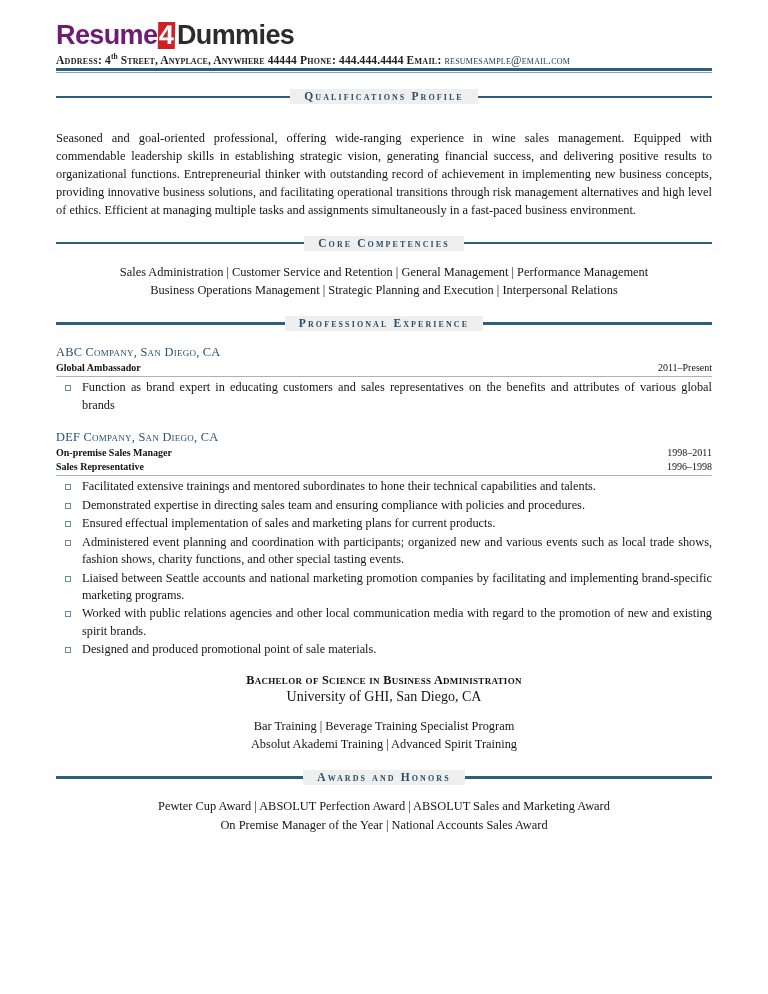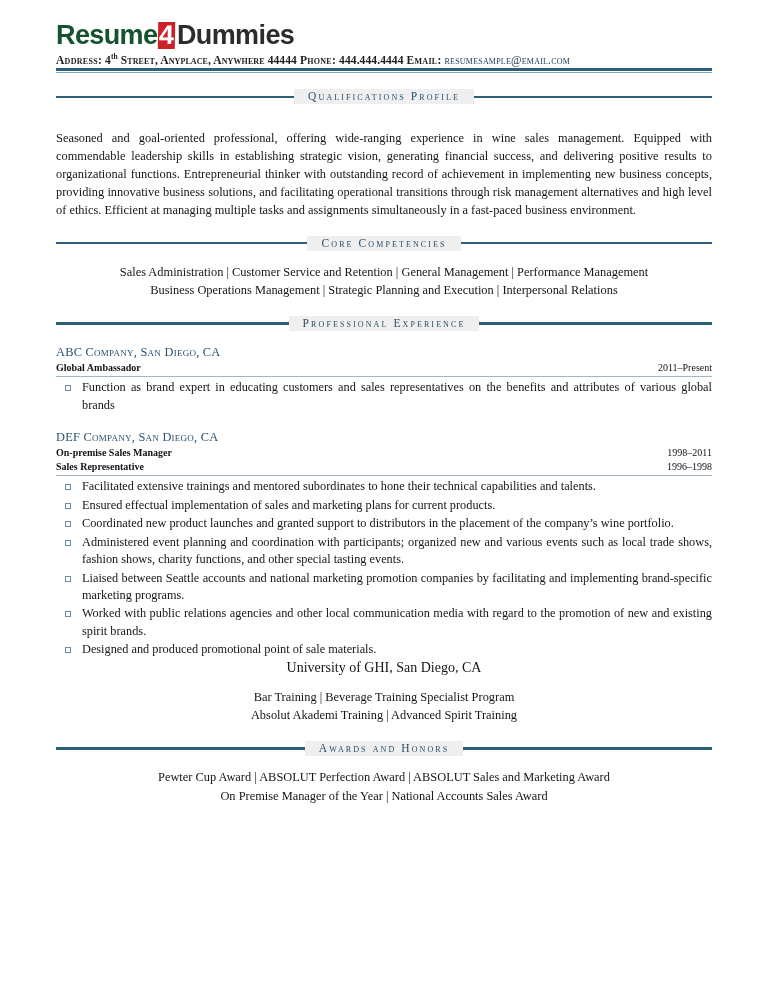--- a/index.html
+++ b/index.html
@@ -26,21 +26,21 @@
   .logo-row { padding-left: 0; }
   .logo {
     font-family: "Liberation Sans", "DejaVu Sans", sans-serif;
     font-weight: bold;
     font-size: 27px;
     letter-spacing: -0.6px;
     line-height: 1.0;
     white-space: nowrap;
     display: inline-block;
   }
-  .logo .lg-resume { color: #14532d; }
+  .logo .lg-resume { color: #701a75; }
   .logo .lg-four {
     color: #ffffff;
     background: #cf2027;
     display: inline-block;
     padding: 0 2px 0 1px;
     margin: 0 1px;
     transform: skewX(-1deg);
   }
   .logo .lg-dummies { color: #2c2c2c; }
 
@@ -100,21 +100,21 @@
   .section-head .rule {
     flex: 1 1 auto;
     height: 2.5px;
     background: #2e5f78;
   }
   .section-head .shtitle {
     flex: 0 0 auto;
     padding: 1px 14px 2px 14px;
     background: #efefef;
     font-variant: small-caps;
-    font-weight: normal;
+    font-weight: bold;
     font-size: 11.5px;
     letter-spacing: 2.1px;
     color: #2a4f68;
     white-space: nowrap;
   }
 
   
   .summary {
     text-align: justify;
     font-size: 12.4px;
@@ -268,30 +268,31 @@
           <span>On-premise Sales Manager</span>
           <span class="dates">1998–2011</span>
         </div>
         <div class="title-row">
           <span>Sales Representative</span>
           <span class="dates">1996–1998</span>
         </div>
         <div class="job-rule"></div>
         <ul class="bullets">
           <li>Facilitated extensive trainings and mentored subordinates to hone their technical capabilities and talents.</li>
+          <li>Demonstrated expertise in directing sales team and ensuring compliance with policies and procedures.</li>
           <li>Ensured effectual implementation of sales and marketing plans for current products.</li>
-          <li>Coordinated new product launches and granted support to distributors in the placement of the company’s wine portfolio.</li>
           <li>Administered event planning and coordination with participants; organized new and various events such as local trade shows, fashion shows, charity functions, and other special tasting events.</li>
           <li>Liaised between Seattle accounts and national marketing promotion companies by facilitating and implementing brand-specific marketing programs.</li>
           <li>Worked with public relations agencies and other local communication media with regard to the promotion of new and existing spirit brands.</li>
           <li>Designed and produced promotional point of sale materials.</li>
         </ul>
       </div>
     </div>
 
+  <div class="edu-degree">Bachelor of Science in Business Administration</div>
   <div class="edu-school">University of GHI, San Diego, CA</div>
 
   <div class="centered-block">
     <div>Bar Training | Beverage Training Specialist Program</div>
     <div>Absolut Akademi Training | Advanced Spirit Training</div>
   </div>
 
   <div class="section-head">
     <div class="rule"></div>
     <div class="shtitle">Awards and Honors</div>

